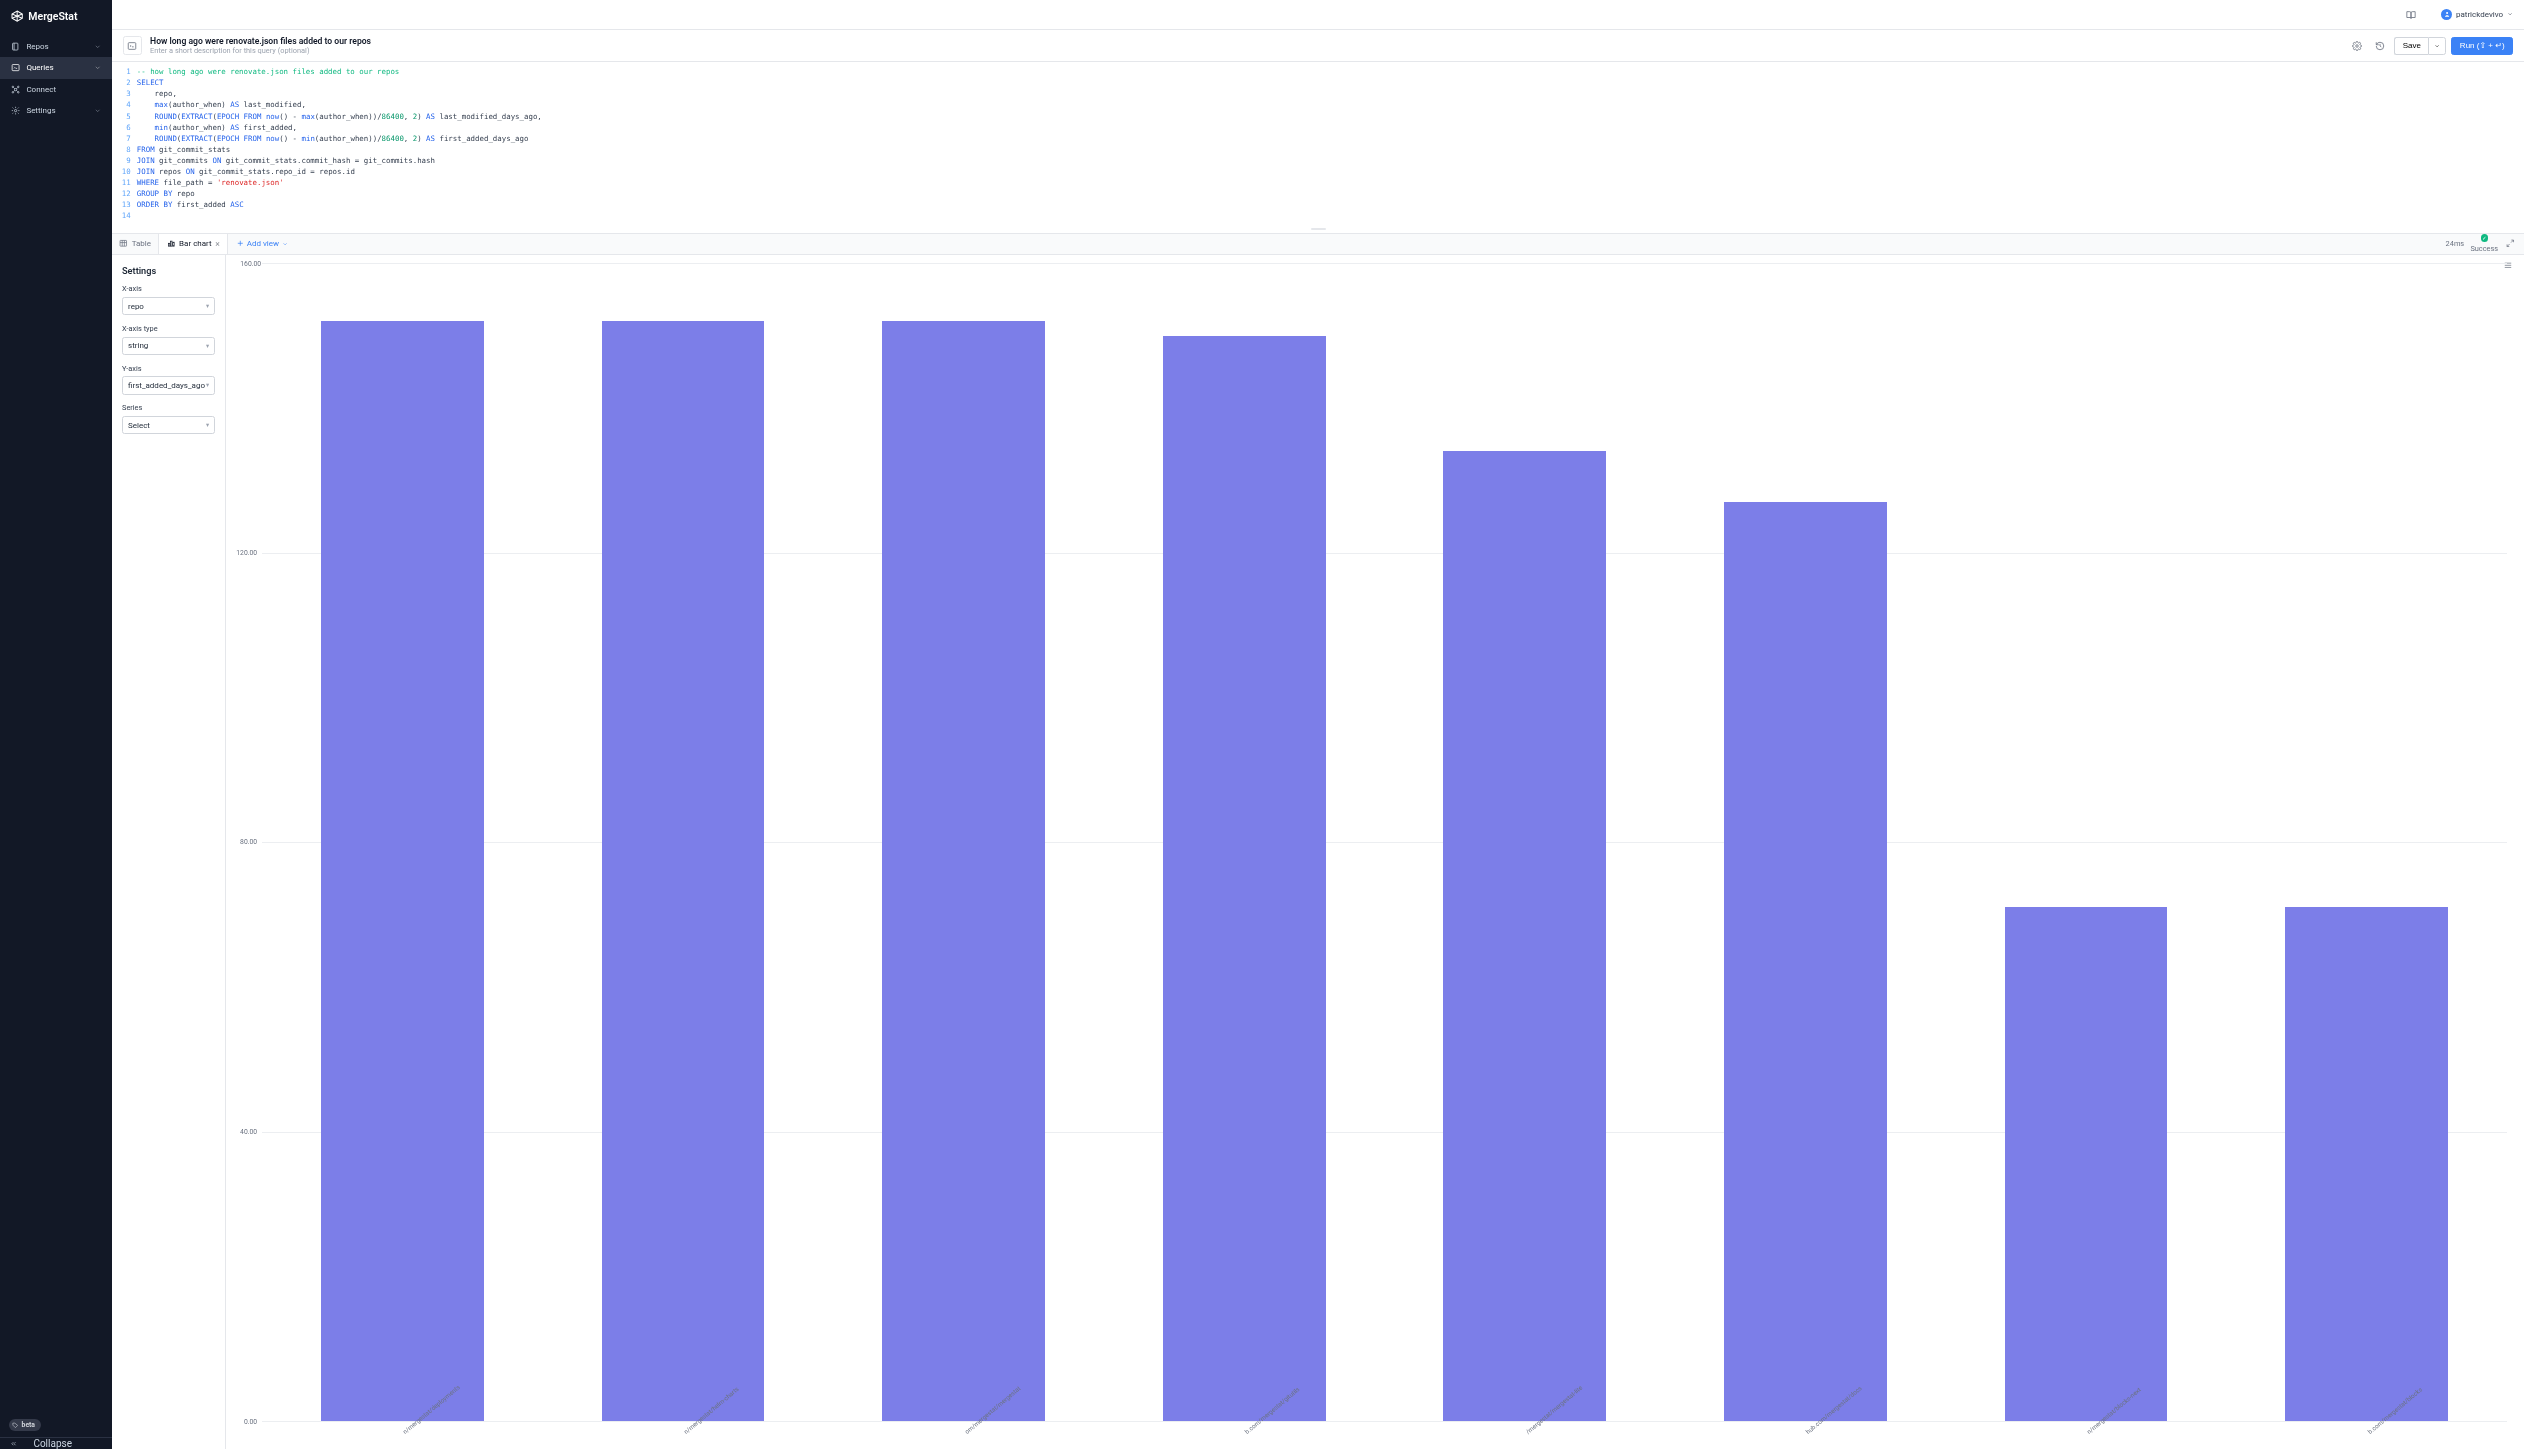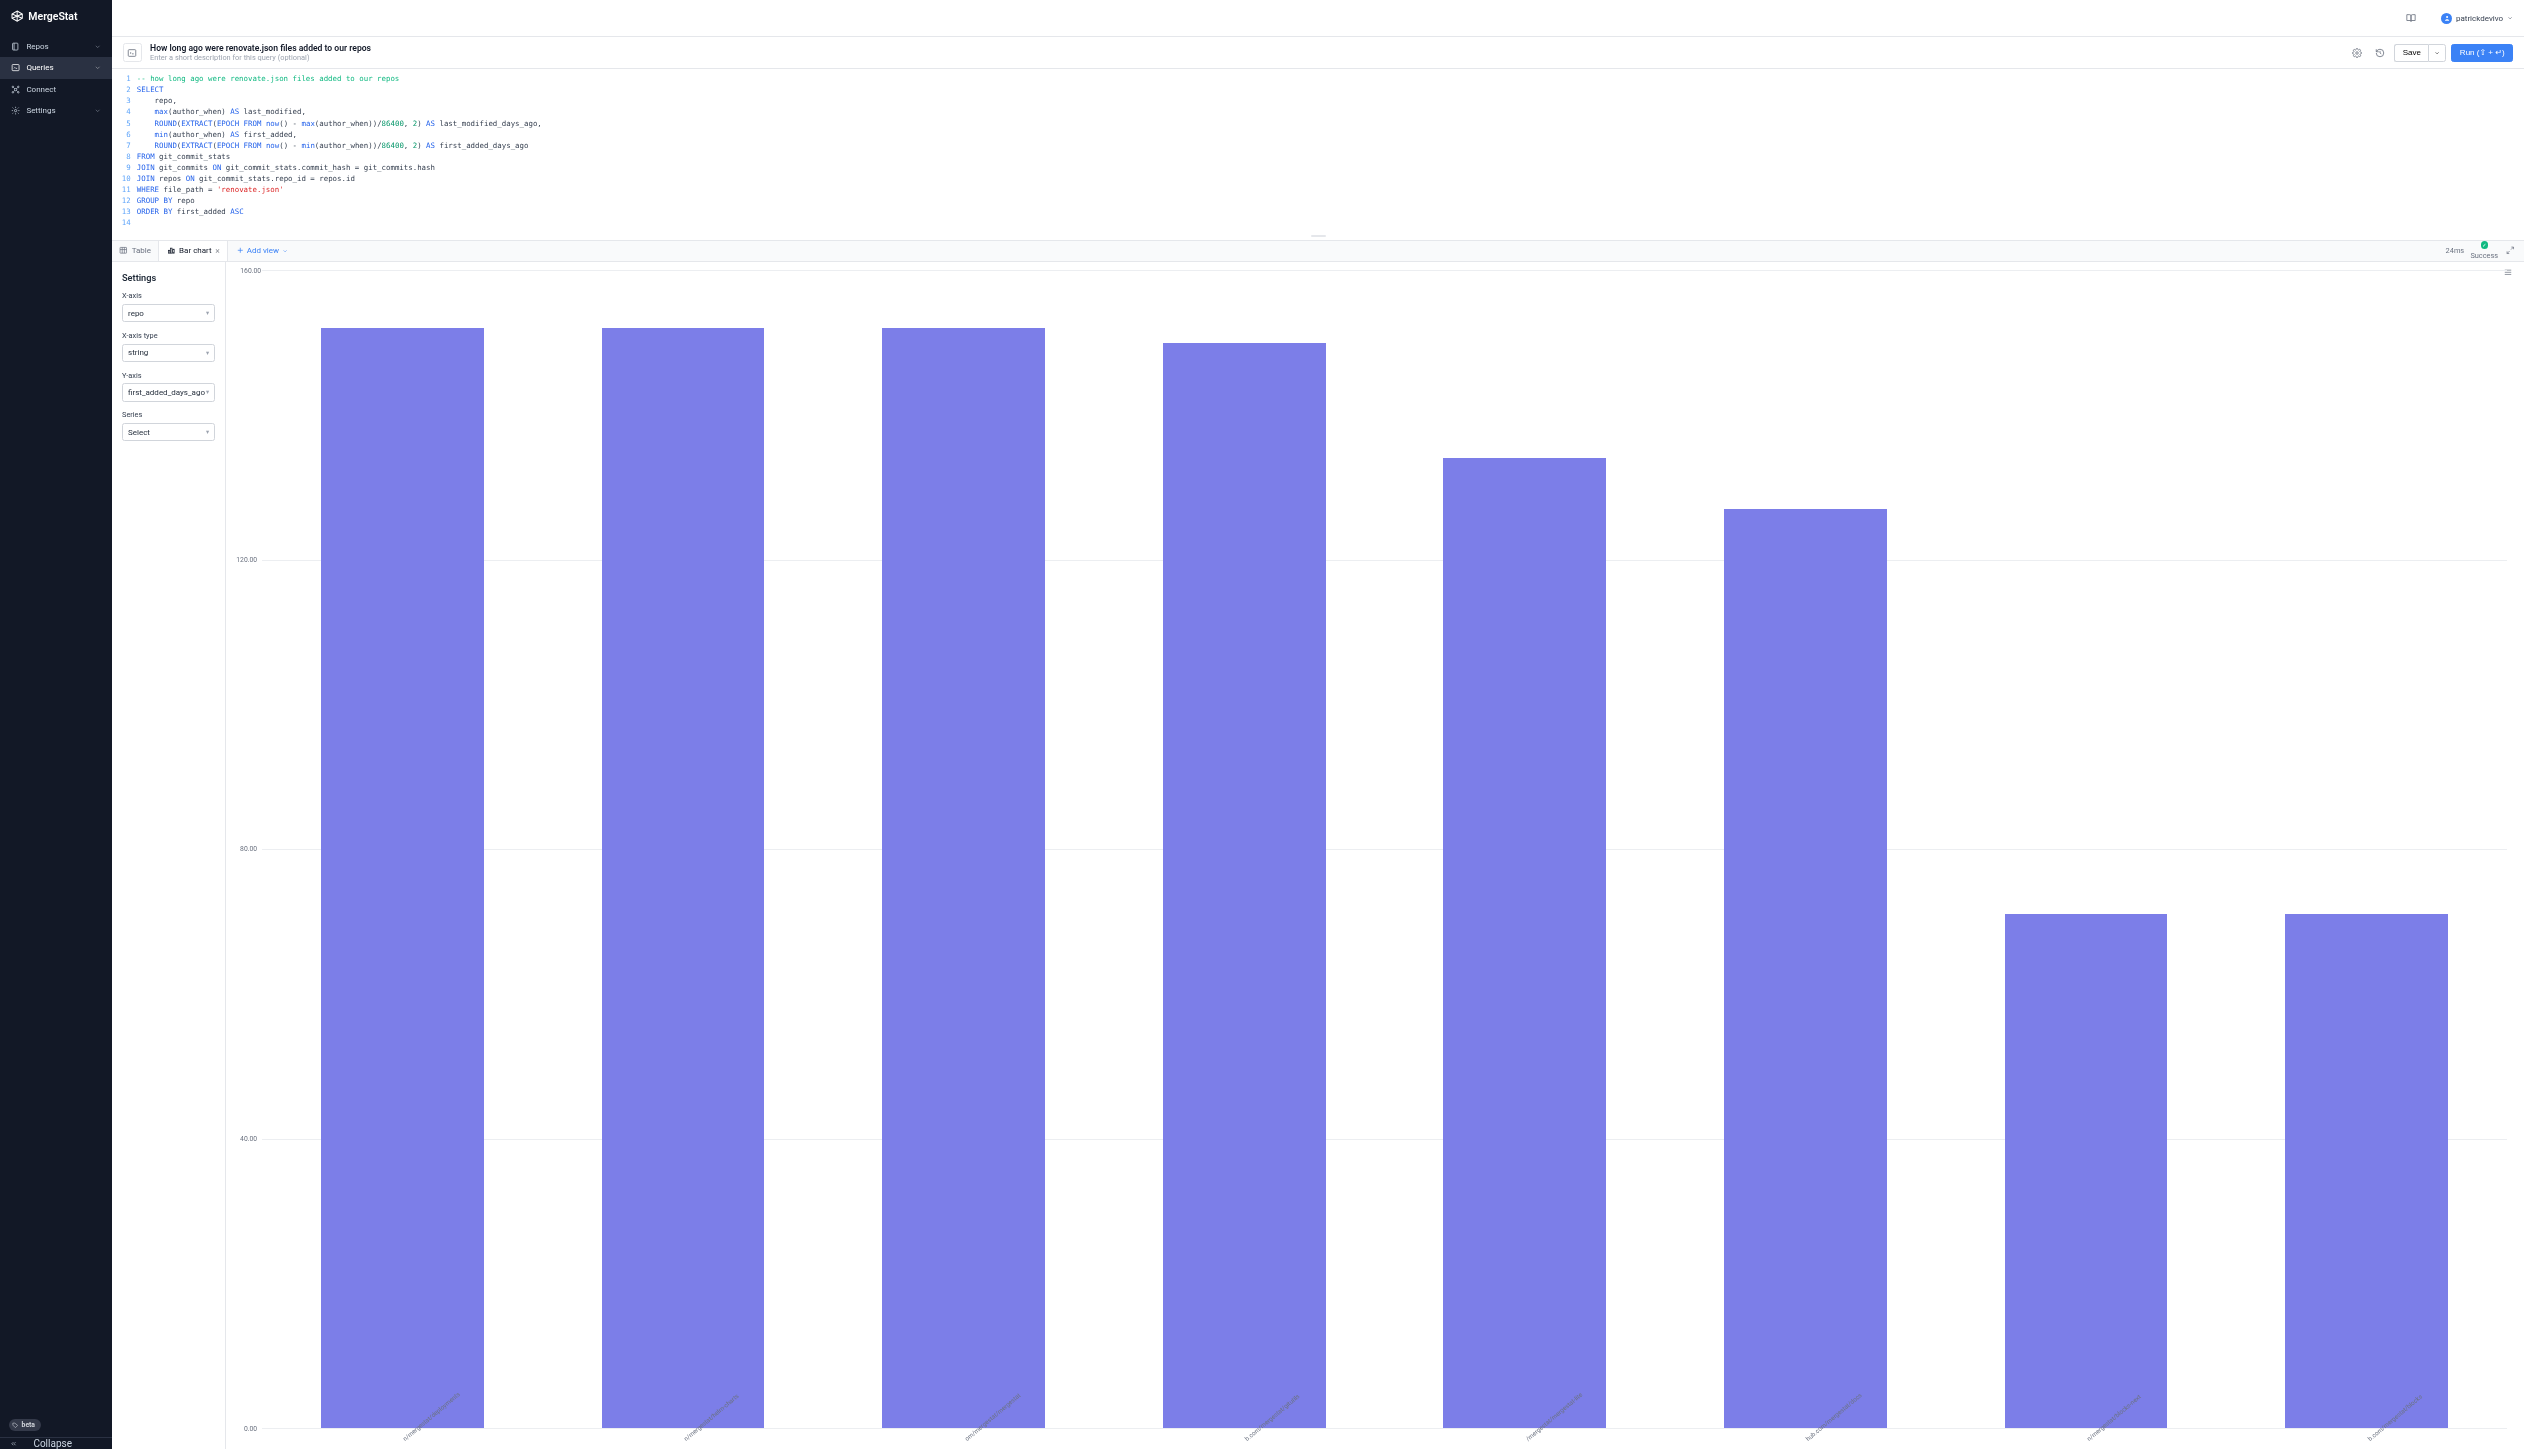--- a/index.html
+++ b/index.html
@@ -13,21 +13,21 @@
 .nav { flex: 1; padding-top: 2.5px; }
 .nav-item { display: flex; align-items: center; gap: 6.2px; padding: 6.2px 11px; font-size: 8px; cursor: pointer; color: #cbd5e1; }
 .nav-item.active { background: #2a3142; color: #fff; }
 .nav-item .chev { margin-left: auto; opacity: .6; }
 .nav-icon { width: 9.2px; height: 9.2px; flex-shrink: 0; }
 .beta-pill { margin: 0 0 6.2px 8.6px; align-self: flex-start; background: #343a4a; color: #d1d5db; font-size: 6.8px; padding: 1.8px 5.5px 1.8px 3.7px; border-radius: 6.2px; display: inline-flex; align-items: center; gap: 2.5px; font-weight: bold; }
 .collapse-row { display: flex; align-items: center; gap: 16px; padding: 0 10px; font-size: 10px; color: #cbd5e1; border-top: 0.6px solid #2a3142; cursor: pointer; }
 
 
 .main { flex: 1; display: flex; flex-direction: column; min-width: 0; }
-.topbar { display: flex; justify-content: flex-end; align-items: center; gap: 21px; padding: 3.7px 11px; border-bottom: 0.6px solid #e5e7eb; height: 37px; }
+.topbar { display: flex; justify-content: flex-end; align-items: center; gap: 21px; padding: 3.7px 11px; border-bottom: 0.6px solid #e5e7eb; height: 30px; }
 .user { display: flex; align-items: center; gap: 3.7px; font-size: 8px; color: #374151; cursor: pointer; }
 .avatar { width: 11px; height: 11px; border-radius: 50%; background: #3b82f6; display: flex; align-items: center; justify-content: center; }
 
 .query-header { display: flex; align-items: center; gap: 8.6px; padding: 6.2px 11px; border-bottom: 0.6px solid #e5e7eb; }
 .qh-icon { width: 18.5px; height: 18.5px; border: 0.6px solid #e5e7eb; border-radius: 2.5px; display: flex; align-items: center; justify-content: center; color: #6b7280; }
 .qh-text { flex: 1; }
 .qh-title { font-size: 8.6px; font-weight: 600; color: #111827; }
 .qh-desc { font-size: 7.4px; color: #9ca3af; }
 .qh-actions { display: flex; align-items: center; gap: 5px; }
 .icon-btn { width: 18.5px; height: 18.5px; display: flex; align-items: center; justify-content: center; border-radius: 2.5px; cursor: pointer; color: #6b7280; }

